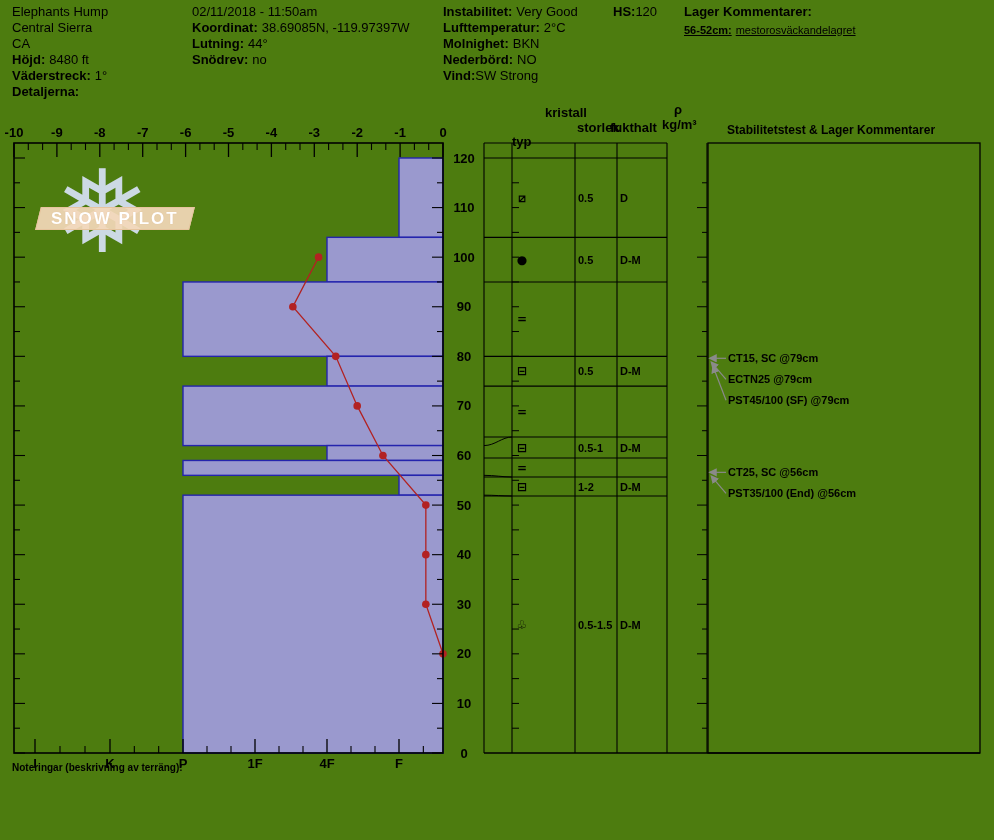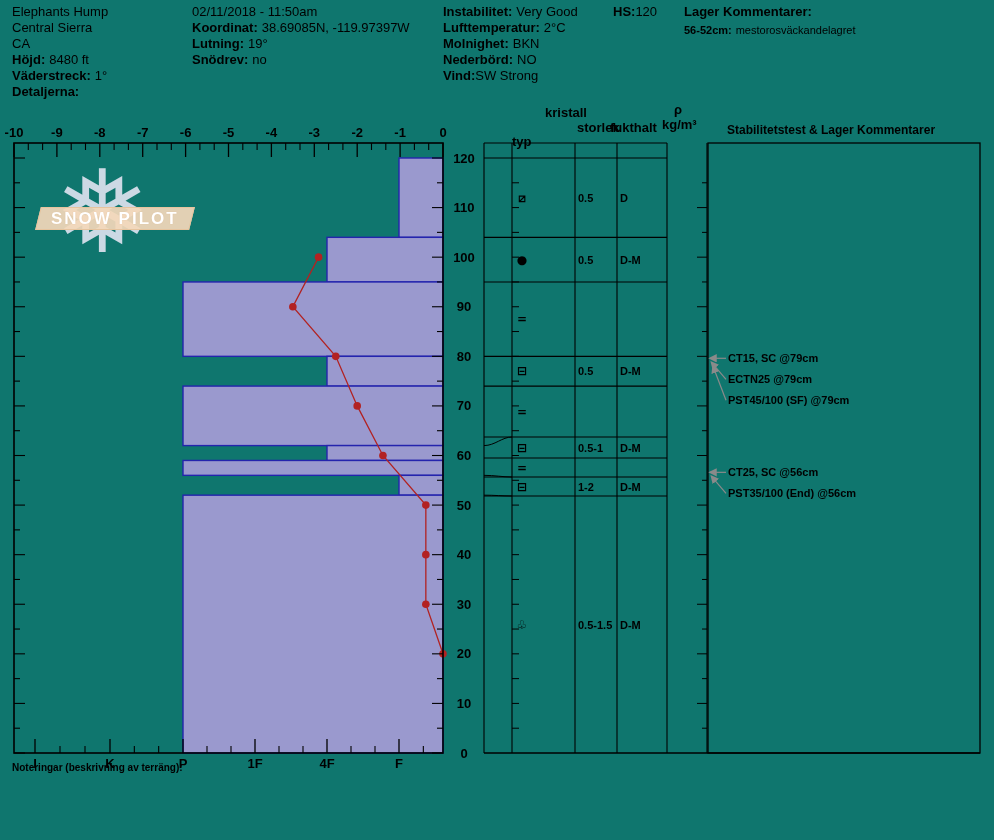--- a/index.html
+++ b/index.html
@@ -1,17 +1,17 @@
 <!DOCTYPE html>
 <html><head>
 <meta charset="utf-8">
 <style>
   html,body{margin:0;padding:0;background:#fff;}
   body{width:994px;height:840px;font-family:"Liberation Sans",sans-serif;color:#000;}
-  .page{position:relative;width:994px;height:840px;overflow:hidden;background:#0f766e;}
+  .page{position:relative;width:994px;height:840px;overflow:hidden;background:#4d7c0f;}
   .hcol{position:absolute;font-size:13px;line-height:16px;white-space:nowrap;}
   .hcol div{height:16px;}
   .hcol b{font-weight:bold;}
   .val{margin-left:4px;}
   .val-wide{margin-left:0;}
   .small-line{font-size:11px;line-height:13px;}
   .chead{position:absolute;font-size:13px;font-weight:bold;white-space:nowrap;}
   .note{position:absolute;left:12px;top:762px;font-size:10px;font-weight:bold;}
   .logo{position:absolute;left:30px;top:155px;width:190px;height:125px;}
   .flake{position:absolute;left:24px;top:0;font-size:115px;line-height:115px;color:#ccd9e4;font-family:"DejaVu Sans",sans-serif;}
@@ -31,39 +31,39 @@
     <div>Central Sierra</div>
     <div>CA</div>
     <div><b>Höjd:</b><span class="val">8480 ft</span></div>
     <div><b>Väderstreck:</b><span class="val">1°</span></div>
     <div><b>Detaljerna:</b></div>
   </div>
 
   <div class="hcol" style="left:192px;top:4px;">
     <div>02/11/2018 - 11:50am</div>
     <div><b>Koordinat:</b><span class="val">38.69085N, -119.97397W</span></div>
-    <div><b>Lutning:</b><span class="val">19°</span></div>
+    <div><b>Lutning:</b><span class="val">44°</span></div>
     <div><b>Snödrev:</b><span class="val">no</span></div>
   </div>
 
   <div class="hcol" style="left:443px;top:4px;">
     <div><b>Instabilitet:</b><span class="val">Very Good</span></div>
     <div><b>Lufttemperatur:</b><span class="val">2°C</span></div>
     <div><b>Molnighet:</b><span class="val">BKN</span></div>
     <div><b>Nederbörd:</b><span class="val">NO</span></div>
     <div><b>Vind:</b><span class="val val-wide">SW Strong</span></div>
   </div>
 
   <div class="hcol" style="left:613px;top:4px;">
     <div><b>HS:</b><span>120</span></div>
   </div>
 
   <div class="hcol" style="left:684px;top:4px;">
     <div><b>Lager Kommentarer:</b></div>
-    <div class="small-line" style="margin-top:4px;"><b>56-52cm:</b><span class="val">mestorosväckandelagret</span></div>
+    <div class="small-line" style="margin-top:4px;text-decoration:underline;"><b>56-52cm:</b><span class="val">mestorosväckandelagret</span></div>
   </div>
 
   <div class="logo">
     <div class="flake">❅</div>
     <div class="banner"><span>SNOW PILOT</span></div>
   </div>
 
   <svg id="chart" width="994" height="840">
       <defs>
         <marker id="ah" viewBox="0 0 10 10" refX="8" refY="5" markerWidth="7" markerHeight="7" orient="auto">

